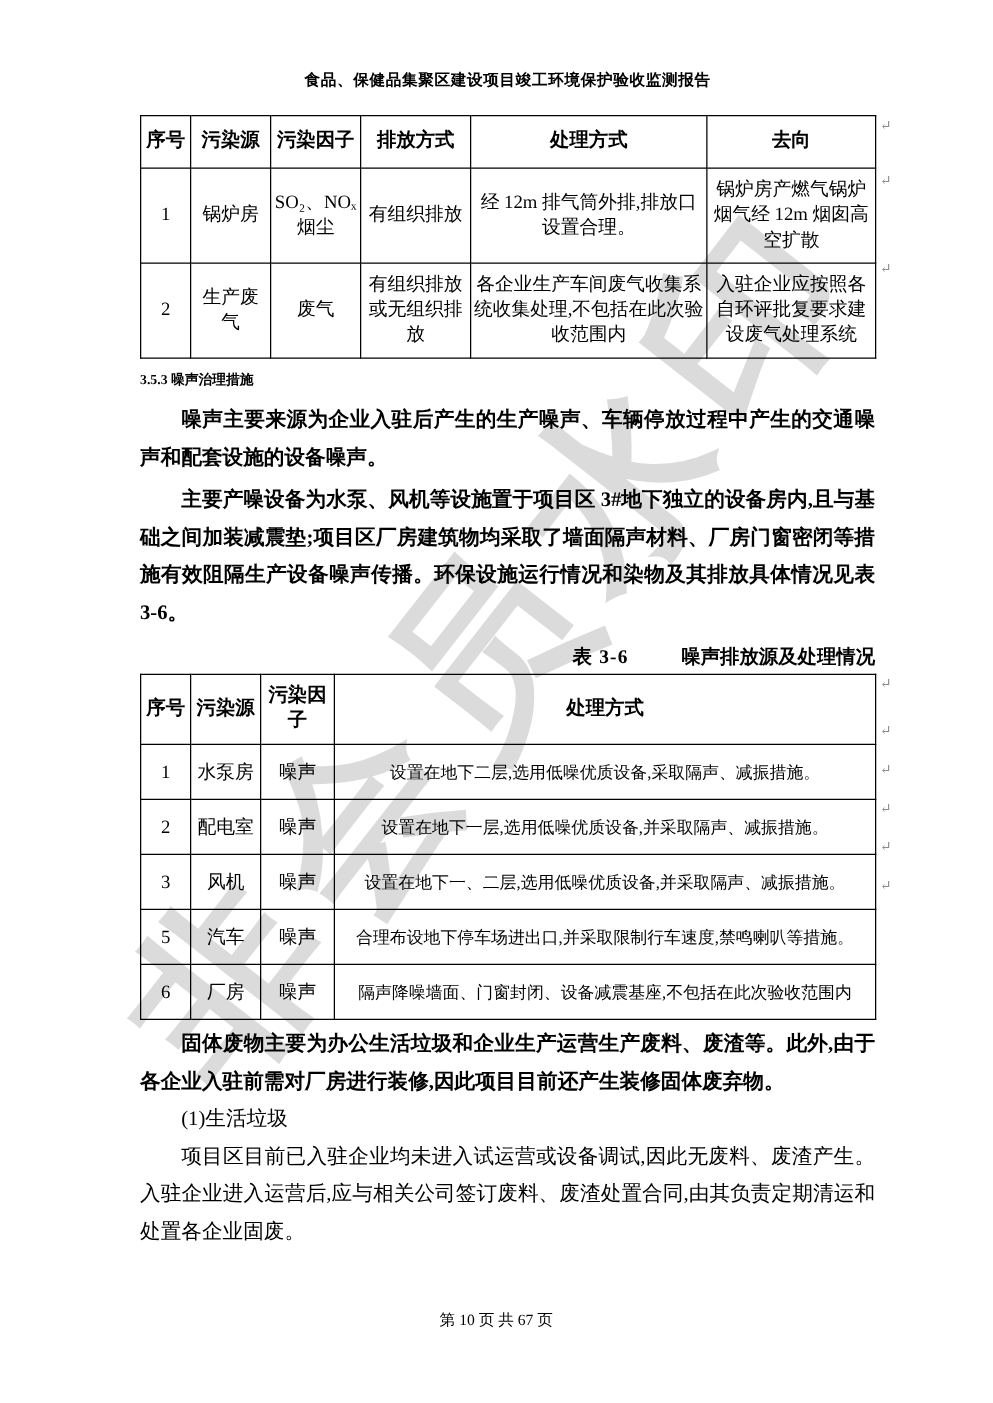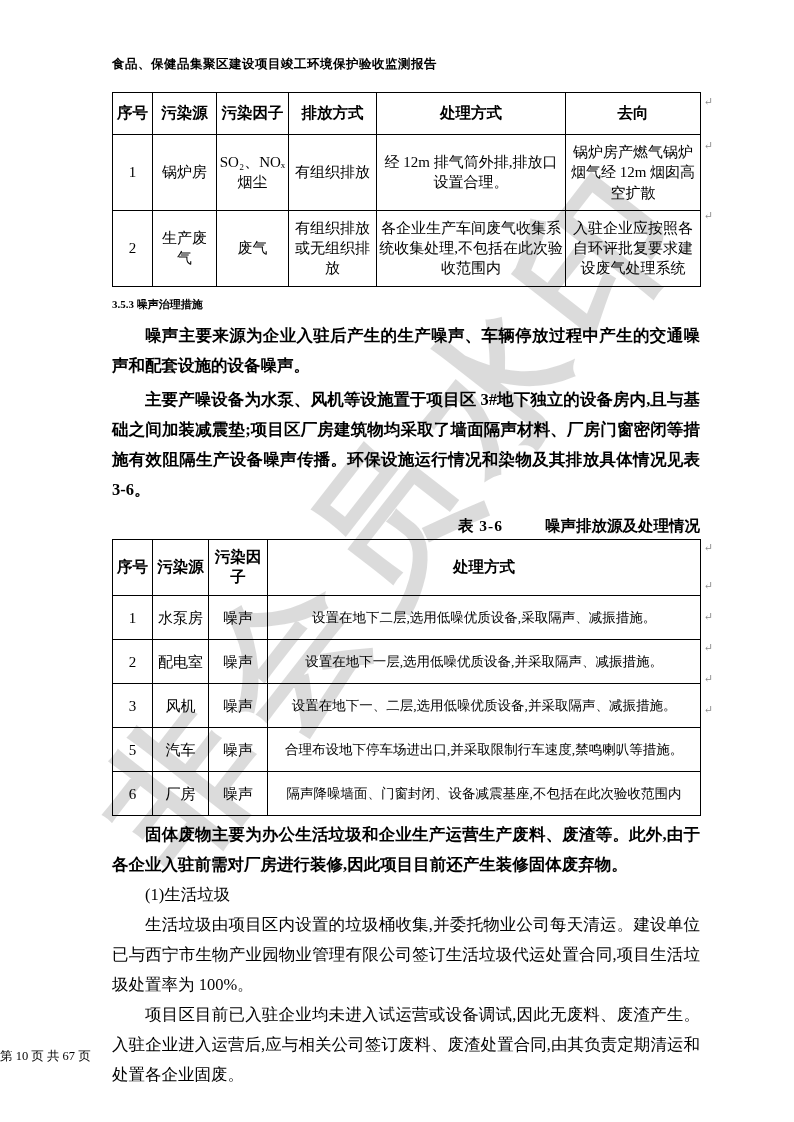--- a/index.html
+++ b/index.html
@@ -13,21 +13,21 @@
   }
   .watermark{
     position:absolute;left:50%;top:46%;
     transform:translate(-50%,-50%) rotate(-52deg);
     font-size:150px;letter-spacing:18px;white-space:nowrap;
     color:rgba(0,0,0,0.14);font-weight:700;
     z-index:0;pointer-events:none;
   }
   .content{position:relative;z-index:1;width:588px;margin-left:112px;padding-top:56px;}
   .doc-header{
-    text-align:left;font-size:12.5px;font-weight:600;
+    text-align:center;font-size:12.5px;font-weight:600;
     letter-spacing:0.5px;height:16px;line-height:16px;
   }
   table{border-collapse:collapse;table-layout:fixed;width:588px;}
   td,th{border:1px solid #000;text-align:center;vertical-align:middle;
     padding:7px 2px;font-size:15px;line-height:1.35;overflow:hidden;}
   th{font-weight:700;font-size:15.5px;}
   .t1{margin-top:20px;}
   .t1 .h{height:42px;}
   .t1 .r1{height:68px;}
   .t1 .r2{height:70px;}
@@ -37,21 +37,21 @@
   .tbl-wrap{position:relative;}
   .rem{position:absolute;left:592px;font-size:11px;color:#8a8a8a;line-height:10px;}
   .sec-heading{font-size:11px;font-weight:700;margin:4px 0 0 0;line-height:26px;}
   p.body{font-size:16.5px;line-height:30px;margin:0;text-indent:2em;text-align:justify;}
   p.body.first-gap{margin-top:4px;font-weight:bold;}
   .caption{font-size:15.5px;font-weight:700;text-align:right;margin:8px 0 0 0;line-height:26px;}
   .caption .cap-label{margin-right:42px;letter-spacing:1px;}
   .sub-heading{font-size:16.5px;line-height:30px;margin:0;text-indent:2em;}
   .footer{
     position:absolute;left:0;width:794px;top:1048px;
-    font-size:12.5px;color:#000;z-index:1;
+    text-align:center;font-size:12.5px;color:#000;z-index:1;
   }
 </style>
 </head>
 <body>
 <div class="page">
 
   <div class="watermark">非会员水印</div>
 
   <div class="content">
 
@@ -161,20 +161,19 @@
       <span class="rem" style="top:3px">↵</span>
       <span class="rem" style="top:41px">↵</span>
       <span class="rem" style="top:72px">↵</span>
       <span class="rem" style="top:103px">↵</span>
       <span class="rem" style="top:134px">↵</span>
       <span class="rem" style="top:165px">↵</span>
     </div>
 
     <p class="body first-gap">固体废物主要为办公生活垃圾和企业生产运营生产废料、废渣等。此外,由于各企业入驻前需对厂房进行装修,因此项目目前还产生装修固体废弃物。</p>
     <p class="sub-heading">(1)生活垃圾</p>
-    <p class="body">生活垃圾由项目区内设置的垃圾桶收集,并委托物业公司每天清运。建设单位已与西宁市生物产业园物业管理有限公司签订生活垃圾代运处置合同,项目生活垃圾处置率为 100%。</p>
     <p class="body">项目区目前已入驻企业均未进入试运营或设备调试,因此无废料、废渣产生。入驻企业进入运营后,应与相关公司签订废料、废渣处置合同,由其负责定期清运和处置各企业固废。</p>
 
   </div>
 
   <div class="footer">第 10 页 共 67 页</div>
 
 </div>
 
 </body></html>

